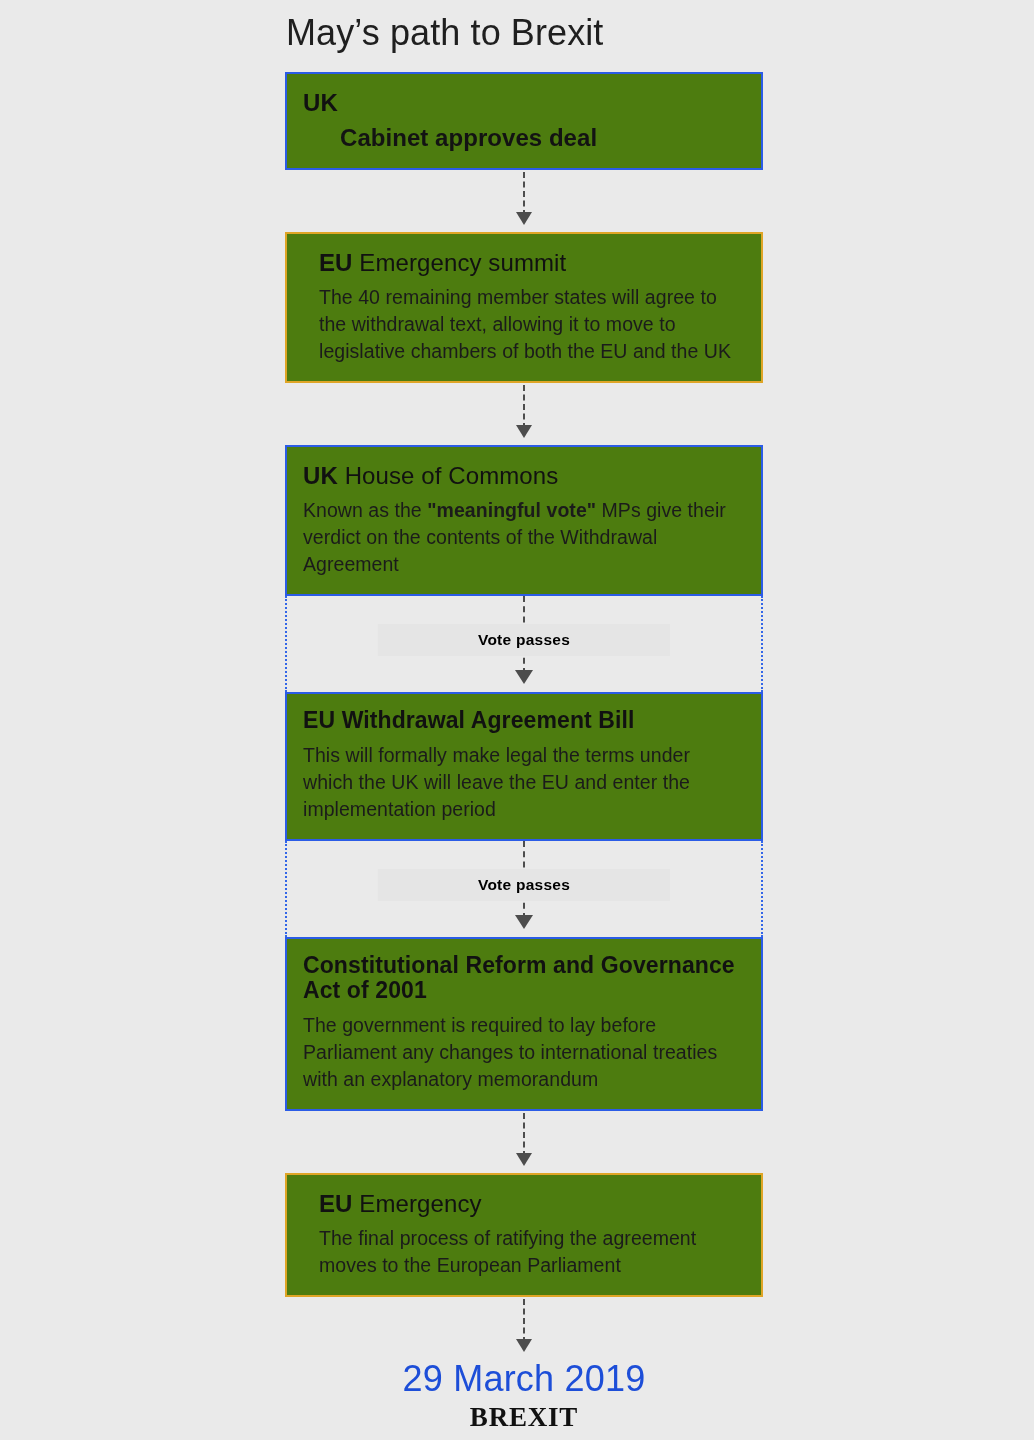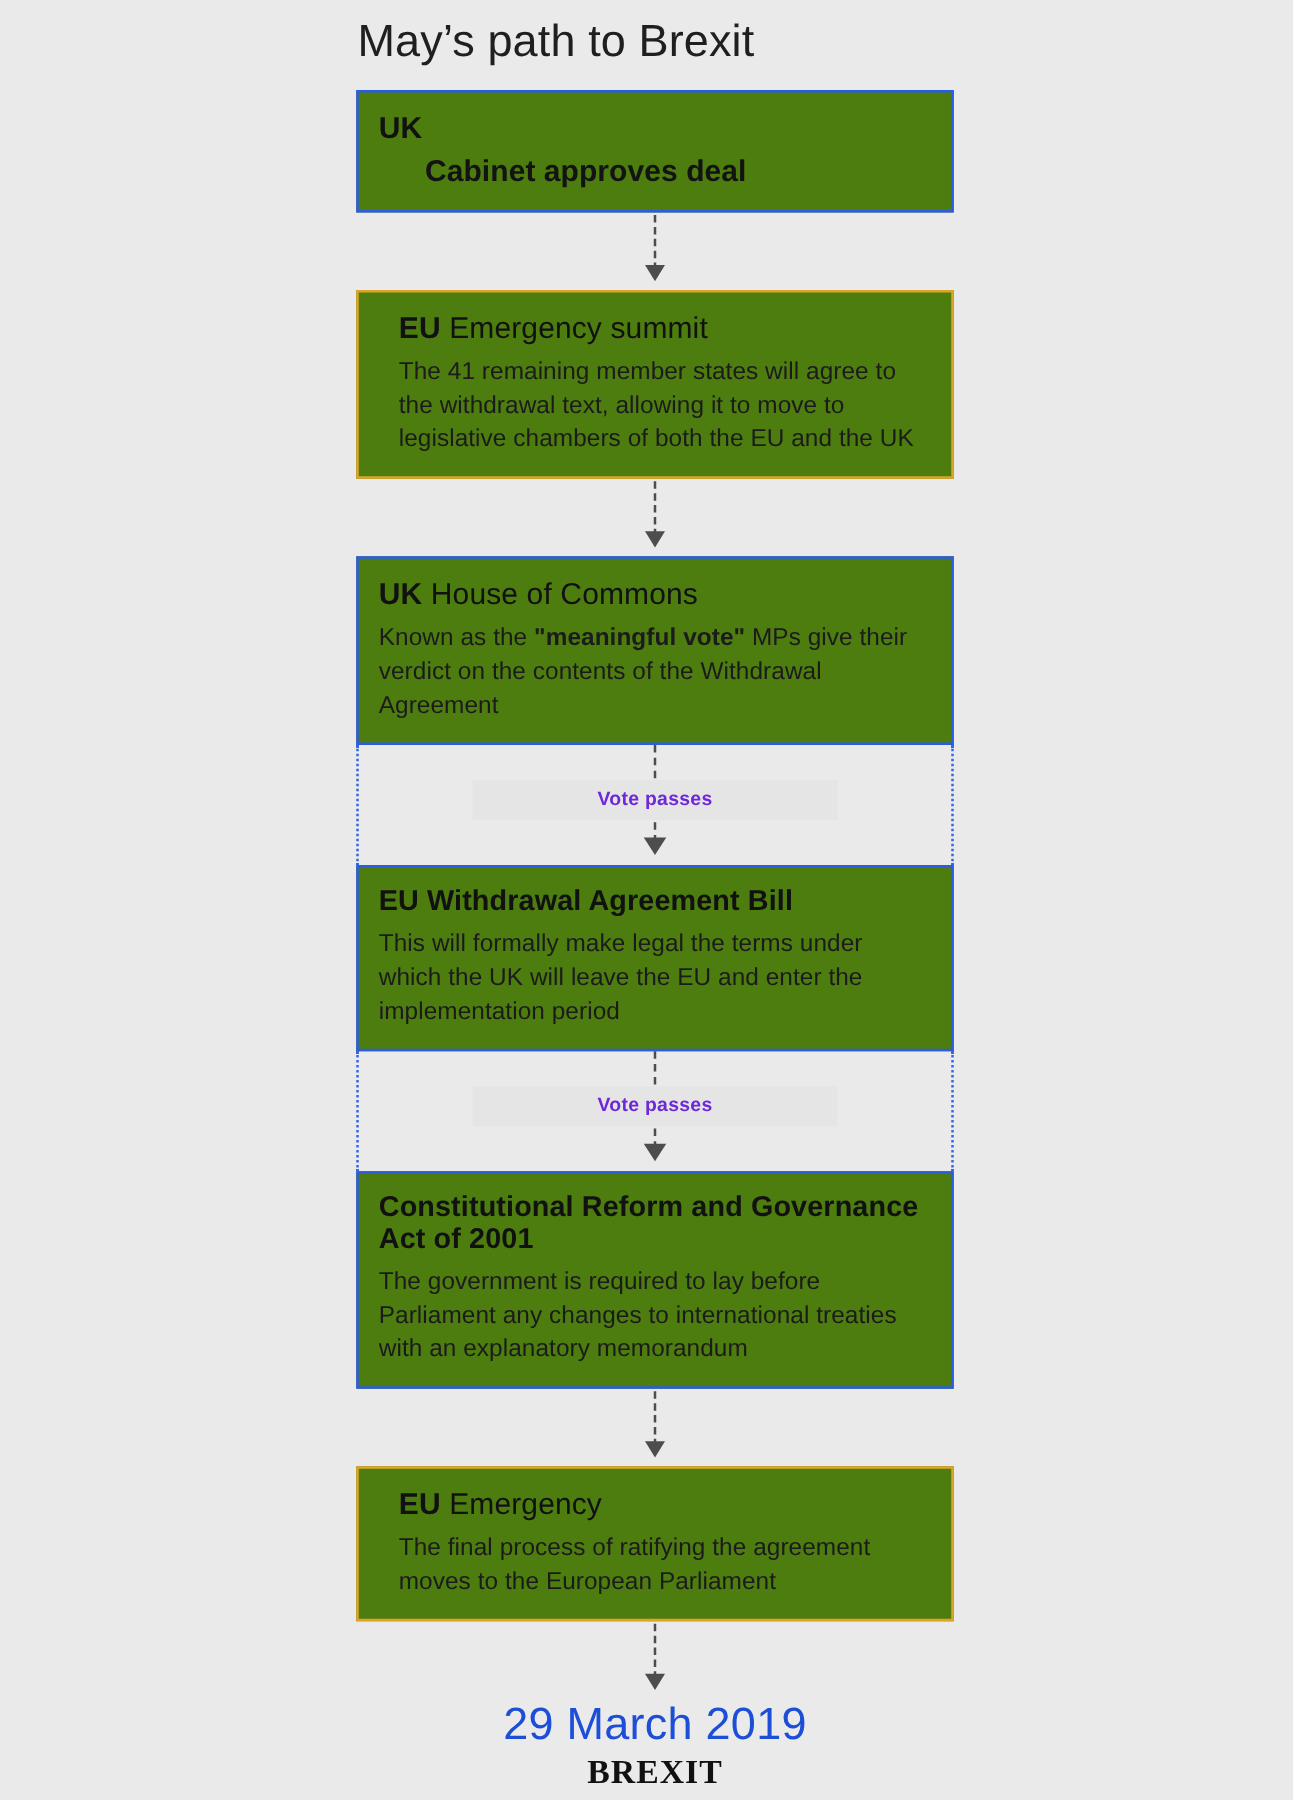--- a/index.html
+++ b/index.html
@@ -151,21 +151,21 @@
     border-left: 9px solid transparent;
     border-right: 9px solid transparent;
     border-top: 14px solid #4d4d4d;
   }
   .gate .gate-label {
     position: absolute;
     left: 50%;
     top: 28px;
     transform: translateX(-50%);
     background: #e5e5e5;
-    color: #6d28d9;
+    color: #000000;
     font-size: 15.5px;
     font-weight: 700;
     letter-spacing: 0.25px;
     line-height: 22px;
     padding: 5px 100px;
     white-space: nowrap;
     text-align: center;
   }
 
   
@@ -204,21 +204,21 @@
       <div class="node-body light">Cabinet approves deal</div>
     </div>
 
     <div class="connector">
       <div class="stem"></div>
       <div class="head"></div>
     </div>
 
     <div class="node gold">
       <div class="node-head"><span class="tag">EU</span><span> Emergency summit</span></div>
-      <div class="node-body">The 41 remaining member states will agree to the withdrawal text, allowing it to move to legislative chambers of both the EU and the UK</div>
+      <div class="node-body">The 40 remaining member states will agree to the withdrawal text, allowing it to move to legislative chambers of both the EU and the UK</div>
     </div>
 
     <div class="connector">
       <div class="stem"></div>
       <div class="head"></div>
     </div>
 
     <div class="node">
       <div class="node-head"><span class="tag">UK</span><span> House of Commons</span></div>
       <div class="node-body">Known as the <b>"meaningful vote"</b> MPs give their verdict on the contents of the Withdrawal Agreement</div>

